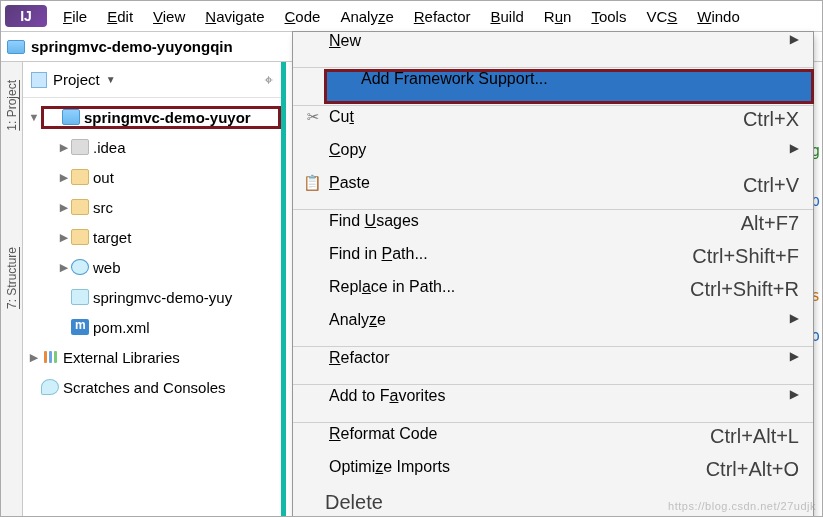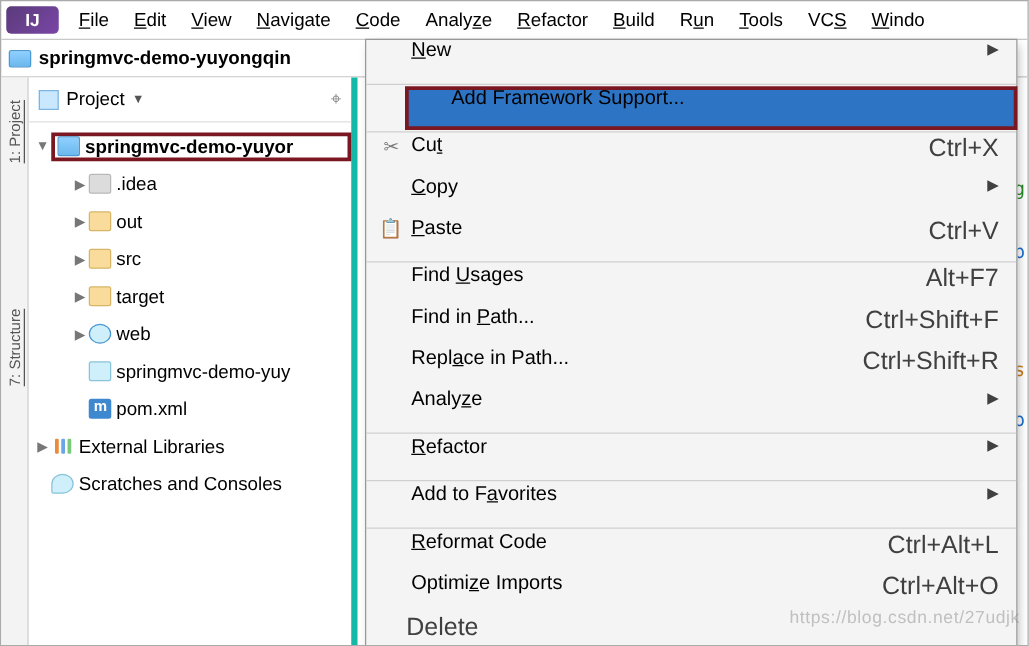--- a/index.html
+++ b/index.html
@@ -118,21 +118,21 @@
     width:18px; height:16px; position:relative;
   }
   .ico-lib::before, .ico-lib::after {
     content:""; position:absolute; top:2px; bottom:2px; width:3px; border-radius:1px;
   }
   .ico-lib::before { left:3px; background:#ea8a3a; }
   .ico-lib::after  { left:8px; background:#6aa5e6; box-shadow: 5px 0 0 #7bc97b; }
   .ico-scratch { background:#cfeffa; border:1px solid #88c3da; border-radius:50% 50% 50% 2px; }
   .ico-web { background:#cfeffa; border:1px solid #4a99d4; border-radius:50%; }
   .node .label { white-space:nowrap; overflow:hidden; text-overflow:ellipsis; flex:1; }
-  .highlight-box { border:3px solid #7a1720; padding-left:2px; }
+  .highlight-box { border:3px solid #7a1720; padding-left:18px; }
   .depth1 { padding-left: 4px; }
   .depth2 { padding-left: 34px; }
 
   
   .editor-hint {
     flex:1;
     position:relative;
     overflow:hidden;
   }
   .editor-hint .frag {
@@ -168,22 +168,22 @@
     background:#2d74c4;
     color:#000000;
     margin-left:32px;
   }
   .context-menu .highlighted { outline:3px solid #7a1720; outline-offset:-2px; }
   .context-menu .sep {
     height:1px; padding:0; margin:2px 0; background:#cfcfcf;
   }
 
   .watermark {
-    position:absolute; right:6px; bottom:15px;
-    font-size:14px; color:rgba(140,140,140,.5);
+    position:absolute; right:6px; bottom:4px;
+    font-size:11px; color:rgba(140,140,140,.5);
     letter-spacing:.5px;
   }
 </style>
 </head>
 <body>
 
 <div class="menubar">
   <div class="app-icon">IJ</div>
   <div class="menu-item"><span class="mn">F</span><span>ile</span></div>
   <div class="menu-item"><span class="mn">E</span><span>dit</span></div>

